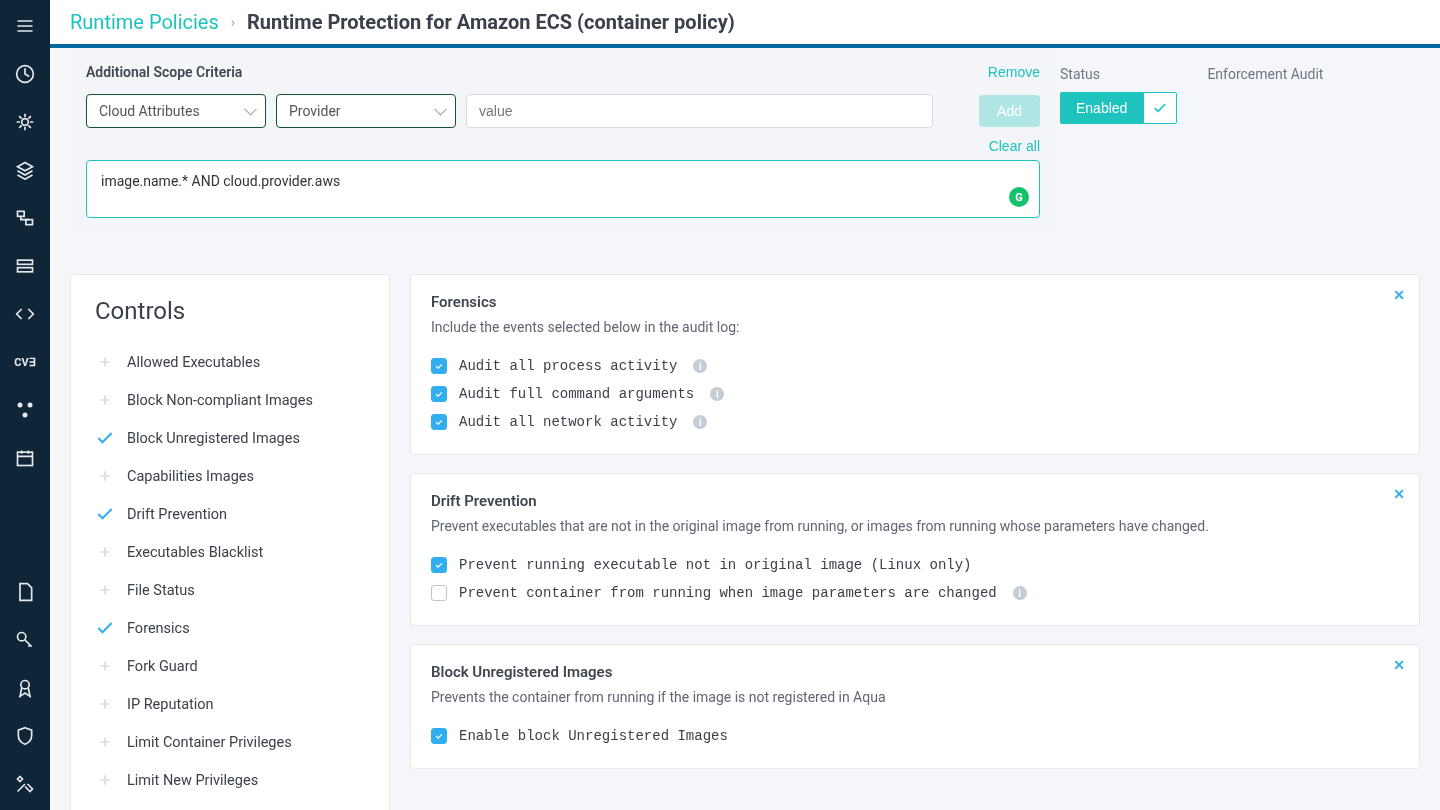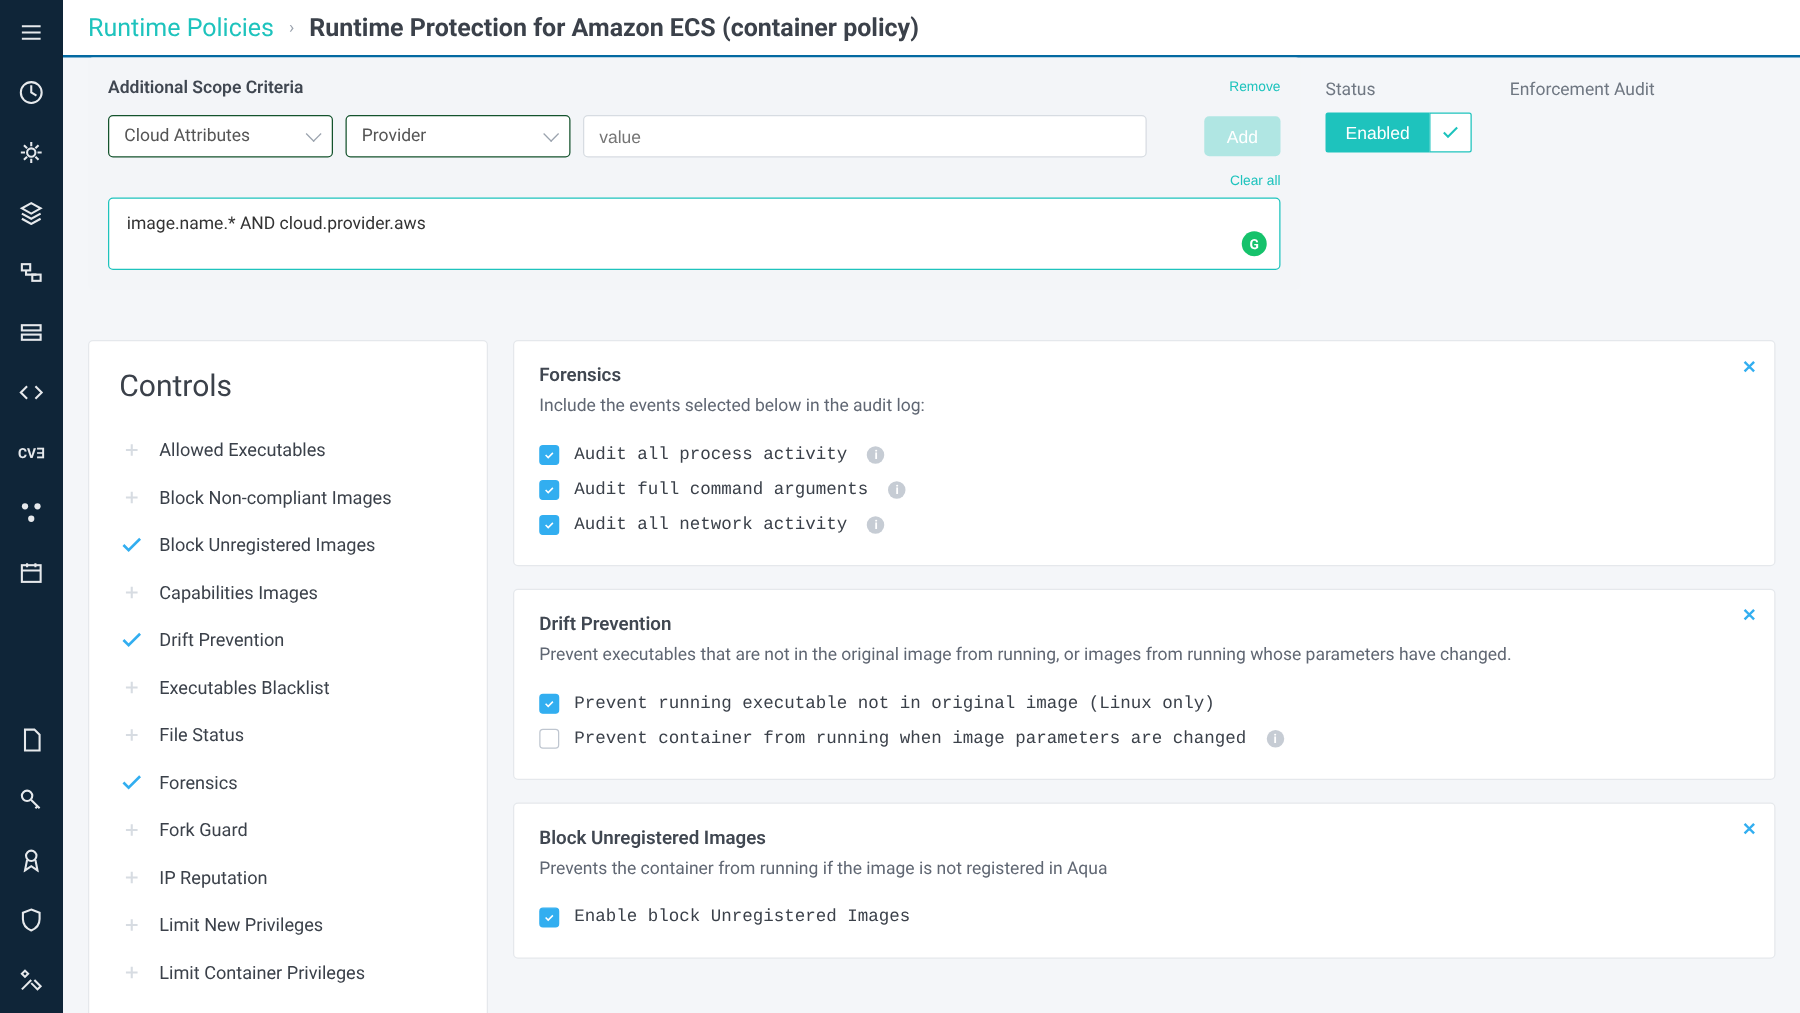--- a/index.html
+++ b/index.html
@@ -4,34 +4,34 @@
 <style>
 * { box-sizing: border-box; margin: 0; padding: 0; }
 body { font-family: -apple-system, BlinkMacSystemFont, "Segoe UI", Roboto, sans-serif; font-size: 14px; color: #333; background: #f4f6f9; width: 1440px; height: 810px; overflow: hidden; }
 
 .sidebar { position: fixed; left: 0; top: 0; width: 50px; height: 810px; background: #0f2538; display: flex; flex-direction: column; align-items: center; padding-top: 14px; gap: 24px; }
 .sidebar-icon { width: 24px; height: 24px; display: flex; align-items: center; justify-content: center; color: #e6e9ec; cursor: pointer; }
 .sidebar-icon svg { width: 20px; height: 20px; fill: currentColor; }
 
 .main { margin-left: 50px; height: 810px; overflow-y: auto; }
 
-.header { background: #fff; padding: 10px 20px; border-bottom: 2px solid #0369a1; display: flex; align-items: center; gap: 10px; }
+.header { background: #fff; padding: 10px 20px; border-bottom: 4px solid #0369a1; display: flex; align-items: center; gap: 10px; }
 .breadcrumb-link { color: #1ec3bd; font-size: 20px; font-weight: 400; text-decoration: none; }
 .breadcrumb-sep { color: #9ba3ae; margin: 0 2px; }
 .breadcrumb-current { color: #3b414a; font-size: 20px; font-weight: 700; }
 
-.content { display: flex; gap: 20px; padding: 0 20px 20px 20px; }
+.content { display: flex; gap: 4px; padding: 0 20px 20px 20px; }
 
 .left-col { flex: 1; }
 .right-col { width: 360px; padding-top: 18px; display: flex; gap: 30px; }
 
 .scope-box { background: #f3f5f8; padding: 16px; border-radius: 4px; }
 .scope-head { display: flex; justify-content: space-between; align-items: center; margin-bottom: 14px; }
 .scope-title { font-weight: 600; color: #404751; }
-.link-btn { color: #1ec3bd; background: none; border: none; cursor: pointer; font-size: 11px; }
+.link-btn { color: #1ec3bd; background: none; border: none; cursor: pointer; font-size: 14px; }
 .scope-row { display: flex; gap: 10px; align-items: center; }
 .select { background: #fff; border: 1px solid #14532d; border-radius: 4px; padding: 8px 28px 8px 12px; font-size: 14px; color: #555; position: relative; cursor: pointer; min-width: 180px; }
 .select::after { content: ""; position: absolute; right: 10px; top: 50%; width: 8px; height: 8px; border-right: 1.5px solid #9ba3ae; border-bottom: 1.5px solid #9ba3ae; transform: translateY(-70%) rotate(45deg); }
 .value-input { flex: 1; background: #fff; border: 1px solid #d7dce2; border-radius: 4px; padding: 8px 12px; font-size: 14px; }
 .add-btn { background: #b0e6e3; color: #fff; border: none; border-radius: 4px; padding: 8px 18px; font-size: 14px; cursor: pointer; margin-left: 36px; }
 .clear-row { text-align: right; margin: 10px 0 6px; }
 .query-box { border: 1.5px solid #1ec3bd; border-radius: 4px; background: #fff; padding: 12px 14px; position: relative; min-height: 58px; }
 .query-box .g-badge { position: absolute; right: 10px; bottom: 10px; width: 20px; height: 20px; background: #15c26b; border-radius: 50%; color: #fff; font-size: 11px; font-weight: 700; display: flex; align-items: center; justify-content: center; }
 
 .status-block { }
@@ -286,29 +286,29 @@
               </svg>
             </div>
             <span class="control-label">IP Reputation</span>
           </div>
           <div class="control-item">
             <div class="control-icon plus-icon">
               <svg viewBox="0 0 24 24">
                 <path d="M12 5v14M5 12h14"></path>
               </svg>
             </div>
+            <span class="control-label">Limit Container Privileges</span>
+          </div>
+          <div class="control-item">
+            <div class="control-icon plus-icon">
+              <svg viewBox="0 0 24 24">
+                <path d="M12 5v14M5 12h14"></path>
+              </svg>
+            </div>
             <span class="control-label">Limit New Privileges</span>
-          </div>
-          <div class="control-item">
-            <div class="control-icon plus-icon">
-              <svg viewBox="0 0 24 24">
-                <path d="M12 5v14M5 12h14"></path>
-              </svg>
-            </div>
-            <span class="control-label">Limit Container Privileges</span>
           </div>
         </div>
     </div>
     <div class="cards-col" id="cards-col">
         <div class="card">
           <button class="card-close">✕</button>
           <div class="card-title">Forensics</div>
           <div class="card-desc">Include the events selected below in the audit log:</div>
           <div class="check-row">
             <span class="checkbox checked">

